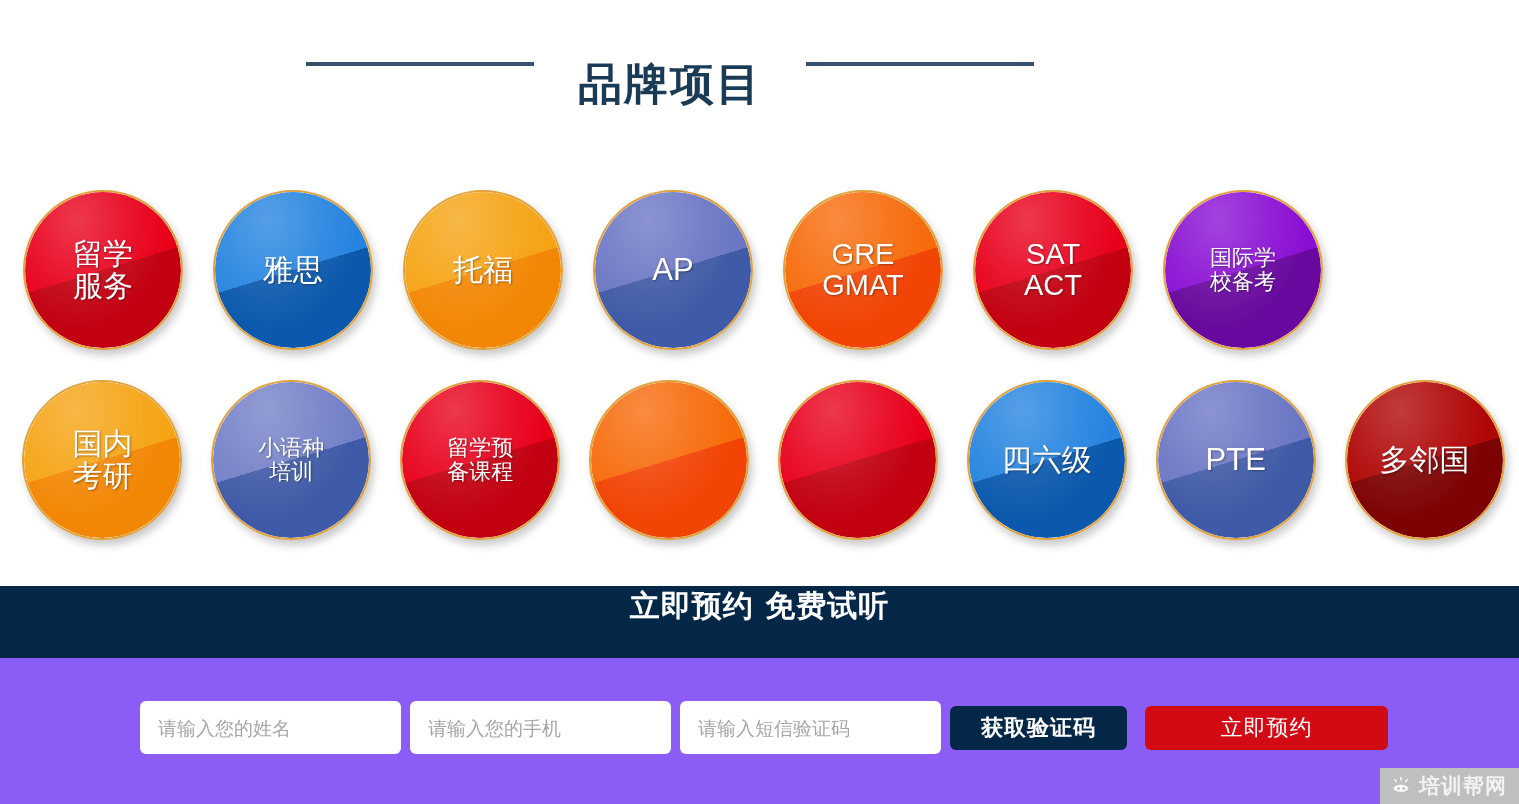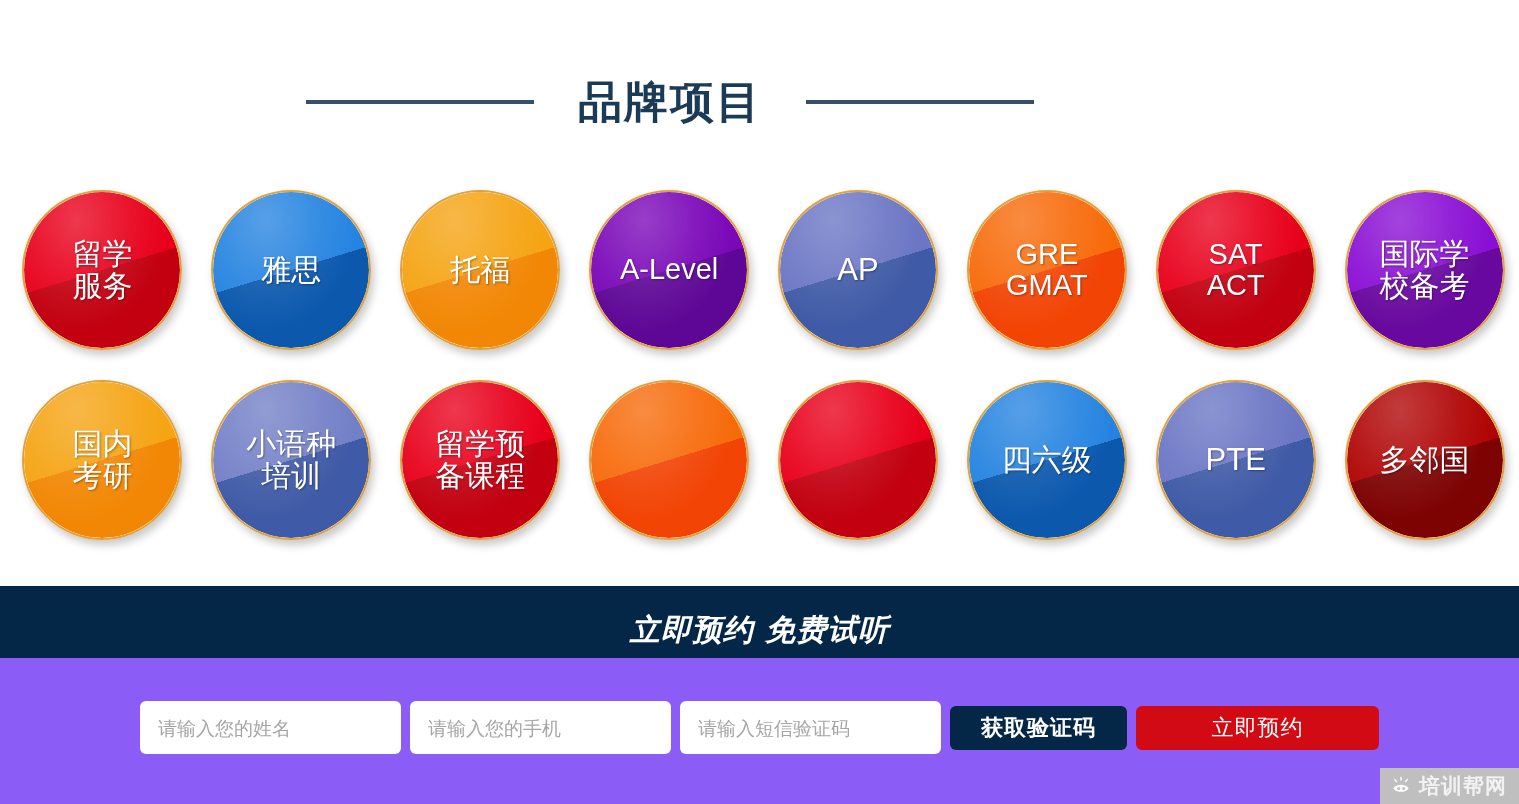--- a/index.html
+++ b/index.html
@@ -17,21 +17,21 @@
   }
 
   
   .title-row {
     position: absolute;
     top: 62px;
     left: 0;
     width: 1340px;
     height: 80px;
     display: flex;
-    align-items: center;
+    align-items: flex-start;
     justify-content: center;
     gap: 44px;
   }
   .title-rule {
     width: 228px;
     height: 4px;
     background: #34506b;
   }
   .title-text {
     font-size: 44px;
@@ -96,36 +96,34 @@
     z-index: 2;
     color: #ffffff;
     text-align: center;
     line-height: 1.08;
     text-shadow: 1px 1px 2px rgba(0,0,0,0.35);
     padding: 0 8px;
     white-space: pre-line;
     font-family: "DejaVu Sans", "Liberation Sans", sans-serif;
   }
   .label.cn   { font-size: 30px; }
-  .label.cn-s { font-size: 30px; }
+  .label.cn-s { font-size: 22px; }
   .label.lat  { font-size: 31px; font-family: "Liberation Sans", sans-serif; font-weight: 400; }
   .label.lat-s{ font-size: 29px; font-family: "Liberation Sans", sans-serif; font-weight: 400; }
 
   
   .book-bar {
     position: absolute;
     left: 0;
     top: 586px;
     width: 1519px;
     height: 88px;
     background: #042748;
     display: flex;
-    align-items: center;
-    justify-content: center;
-    font-style: italic;
+    justify-content: center;
   }
   .book-bar-title {
     color: #ffffff;
     font-size: 30px;
     font-weight: bold;
     letter-spacing: 1px;
     font-family: "DejaVu Sans", "Liberation Sans", sans-serif;
   }
 
   
@@ -168,21 +166,21 @@
     font-size: 22px;
     color: #ffffff;
     cursor: pointer;
     font-family: "DejaVu Sans", "Liberation Sans", sans-serif;
     display: flex;
     align-items: center;
     justify-content: center;
     letter-spacing: 1px;
   }
   .btn.getcode { width: 177px; background: #042748; font-weight: bold; }
-  .btn.submit  { width: 243px; background: #d20a14; margin-left: 0; }
+  .btn.submit  { width: 243px; background: #d20a14; margin-left: 9px; }
 
   
   .watermark {
     position: absolute;
     right: 0;
     bottom: 0;
     height: 36px;
     padding: 0 12px 0 10px;
     background: #bfbfbf;
     display: flex;
@@ -228,27 +226,20 @@
           <div class="fill" style="background: linear-gradient(163deg, rgb(38, 132, 224) 0%, rgb(38, 132, 224) 50%, rgb(11, 88, 173) 50%, rgb(11, 88, 173) 100%);"></div>
           <div class="gloss"></div>
           <div class="label cn">雅思</div>
         </div>
       </div>
       <div class="cell">
         <div class="circle" style="border-color: rgb(224, 162, 60);">
           <div class="fill" style="background: linear-gradient(163deg, rgb(245, 164, 20) 0%, rgb(245, 164, 20) 50%, rgb(242, 135, 5) 50%, rgb(242, 135, 5) 100%);"></div>
           <div class="gloss"></div>
           <div class="label cn">托福</div>
-        </div>
-      </div>
-      <div class="cell">
-        <div class="circle" style="border-color: rgb(224, 162, 60);">
-          <div class="fill" style="background: linear-gradient(163deg, rgb(122, 7, 184) 0%, rgb(122, 7, 184) 50%, rgb(94, 7, 150) 50%, rgb(94, 7, 150) 100%);"></div>
-          <div class="gloss"></div>
-          <div class="label lat-s">A-Level</div>
         </div>
       </div>
       <div class="cell">
         <div class="circle" style="border-color: rgb(224, 162, 60);">
           <div class="fill" style="background: linear-gradient(163deg, rgb(107, 118, 196) 0%, rgb(107, 118, 196) 50%, rgb(63, 90, 166) 50%, rgb(63, 90, 166) 100%);"></div>
           <div class="gloss"></div>
           <div class="label lat">AP</div>
         </div>
       </div>
       <div class="cell">

